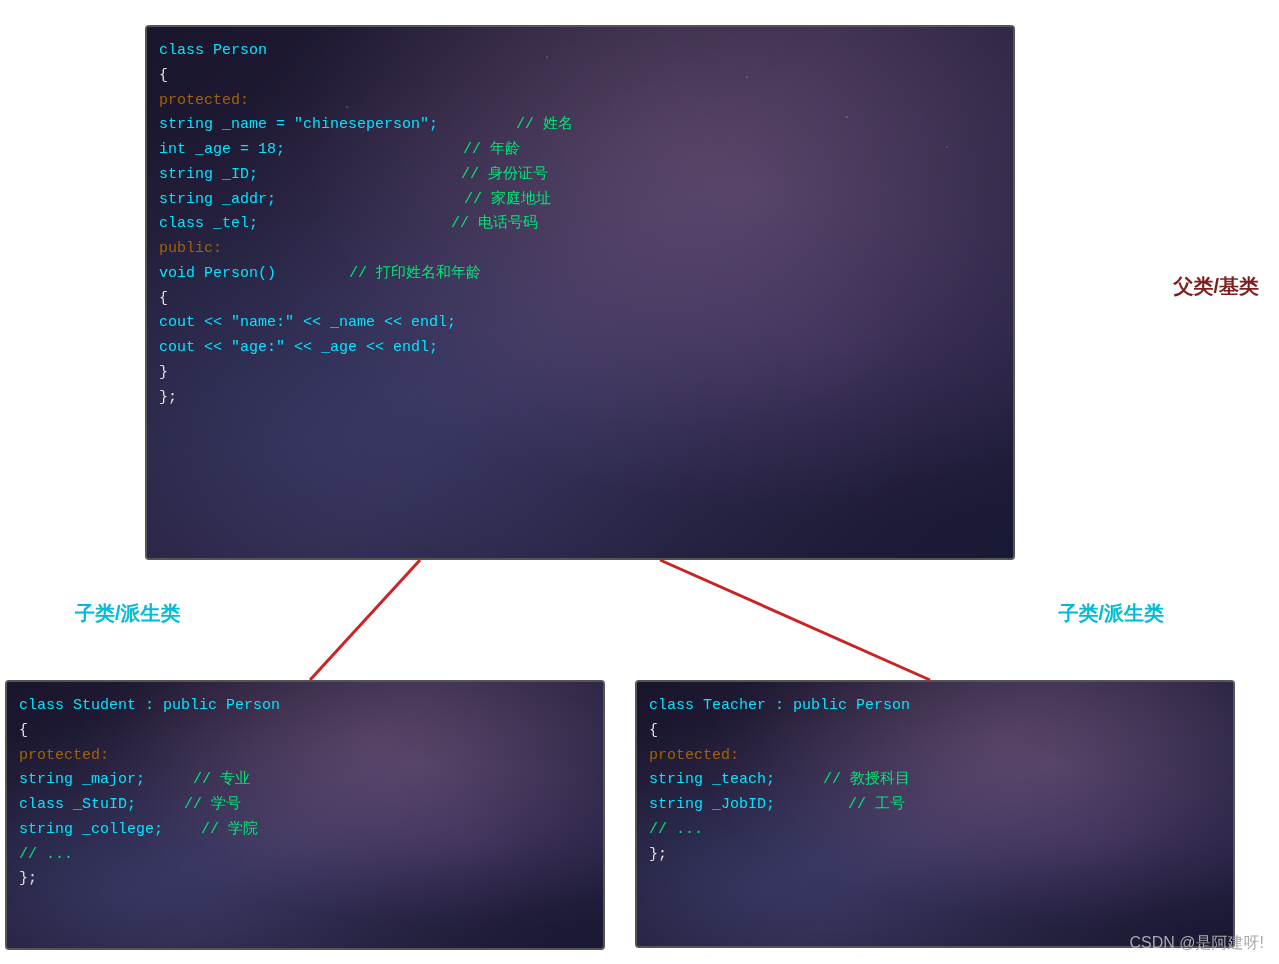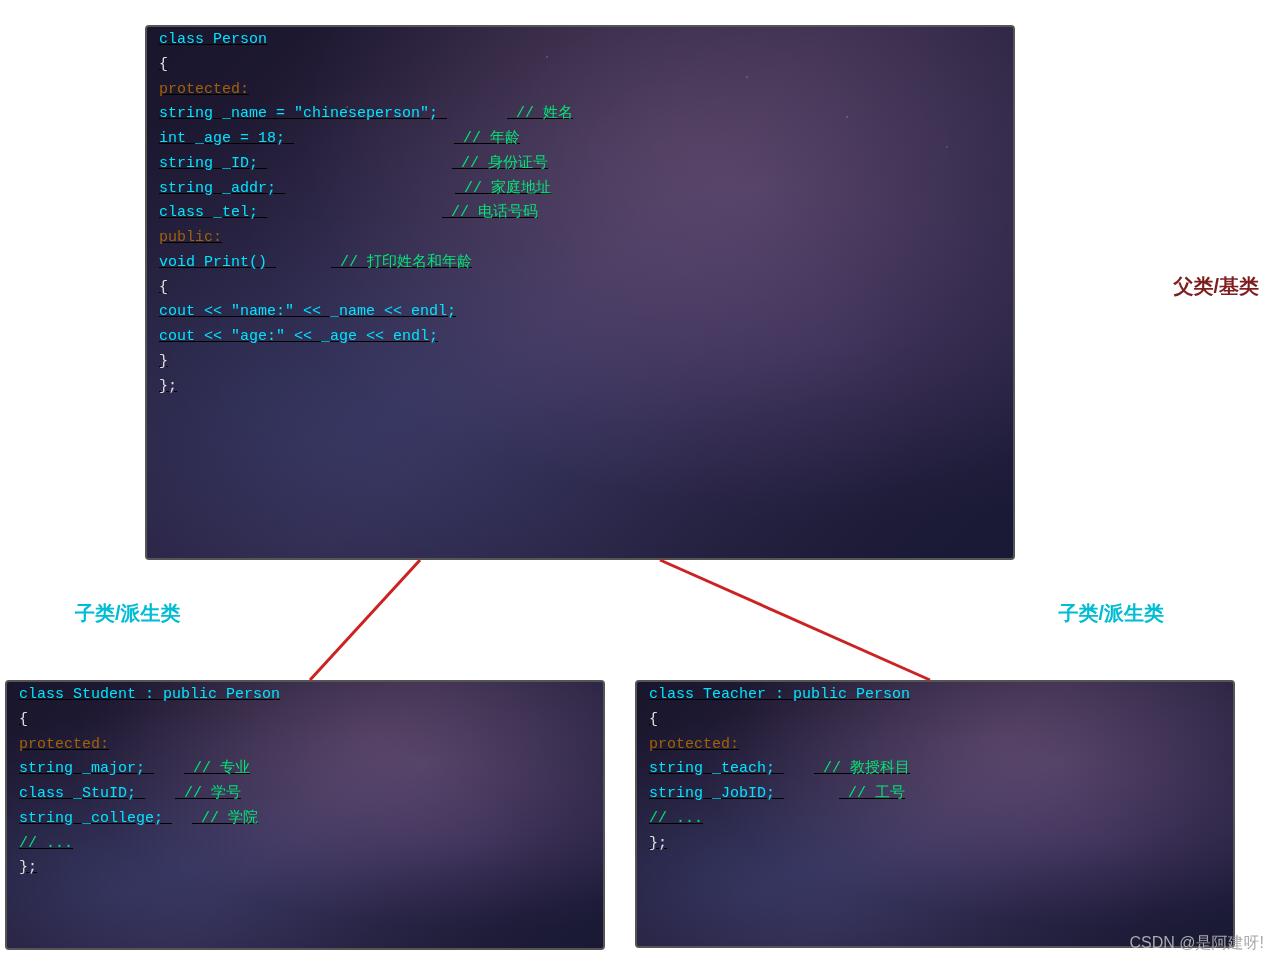--- a/index.html
+++ b/index.html
@@ -33,24 +33,23 @@
       z-index: 1;
       background:
         radial-gradient(ellipse at 70% 30%, rgba(180,140,200,0.25) 0%, transparent 60%),
         radial-gradient(ellipse at 30% 70%, rgba(100,120,200,0.2) 0%, transparent 60%),
         linear-gradient(135deg, rgba(20,15,40,0.85) 0%, rgba(40,25,60,0.75) 50%, rgba(20,20,50,0.85) 100%);
     }
 
     .code-content {
       position: relative;
       z-index: 2;
-      padding: 1px 12px;
+      padding: 12px 12px;
       font-size: 15px;
       line-height: 1.65;
-      text-decoration: underline;
     }
 
     
     .c-cyan { color: #00e5ff; }
     .c-green { color: #a16207; text-align: center; }
     .c-white { color: #e0e0e0; }
     .c-comment { color: #00e676; }
 
     
     .box-person {
@@ -196,21 +195,21 @@
         <span style="display:inline-block;width:170px;"></span>
         <span class="c-comment">// 家庭地址</span>
       </div>
       <div>
         <span class="c-cyan">    class _tel;</span>
         <span style="display:inline-block;width:175px;"></span>
         <span class="c-comment">// 电话号码</span>
       </div>
       <div><span class="c-green">public:</span></div>
       <div>
-        <span class="c-cyan">    void Print()</span>
+        <span class="c-cyan">    void Person()</span>
         <span style="display:inline-block;width:55px;"></span>
         <span class="c-comment">// 打印姓名和年龄</span>
       </div>
       <div><span class="c-white">    {</span></div>
       <div><span class="c-cyan">        cout &lt;&lt; "name:" &lt;&lt; _name &lt;&lt; endl;</span></div>
       <div><span class="c-cyan">        cout &lt;&lt; "age:" &lt;&lt; _age &lt;&lt; endl;</span></div>
       <div><span class="c-white">    }</span></div>
       <div><span class="c-white">};</span></div>
     </div>
   </div>

